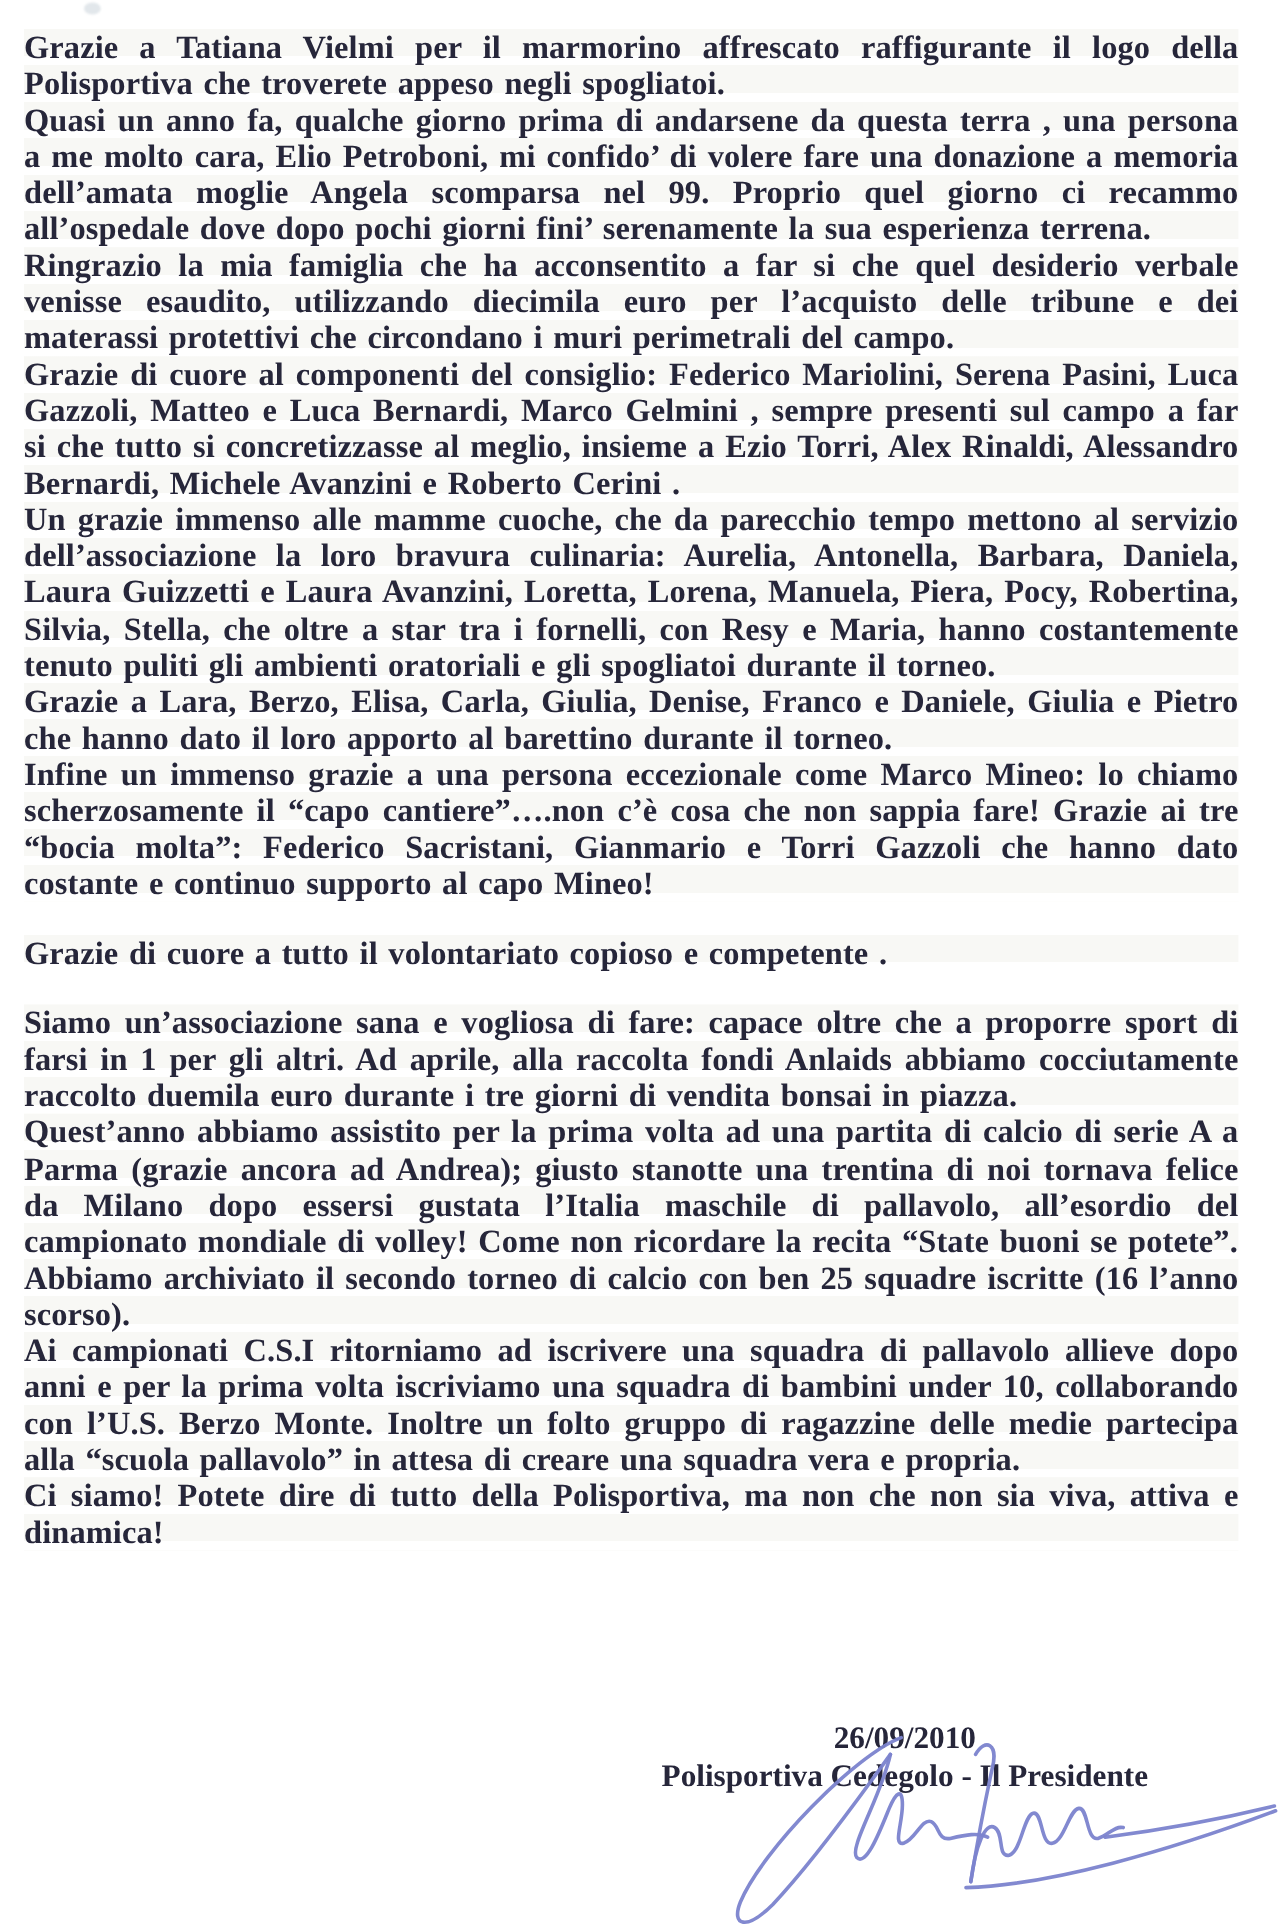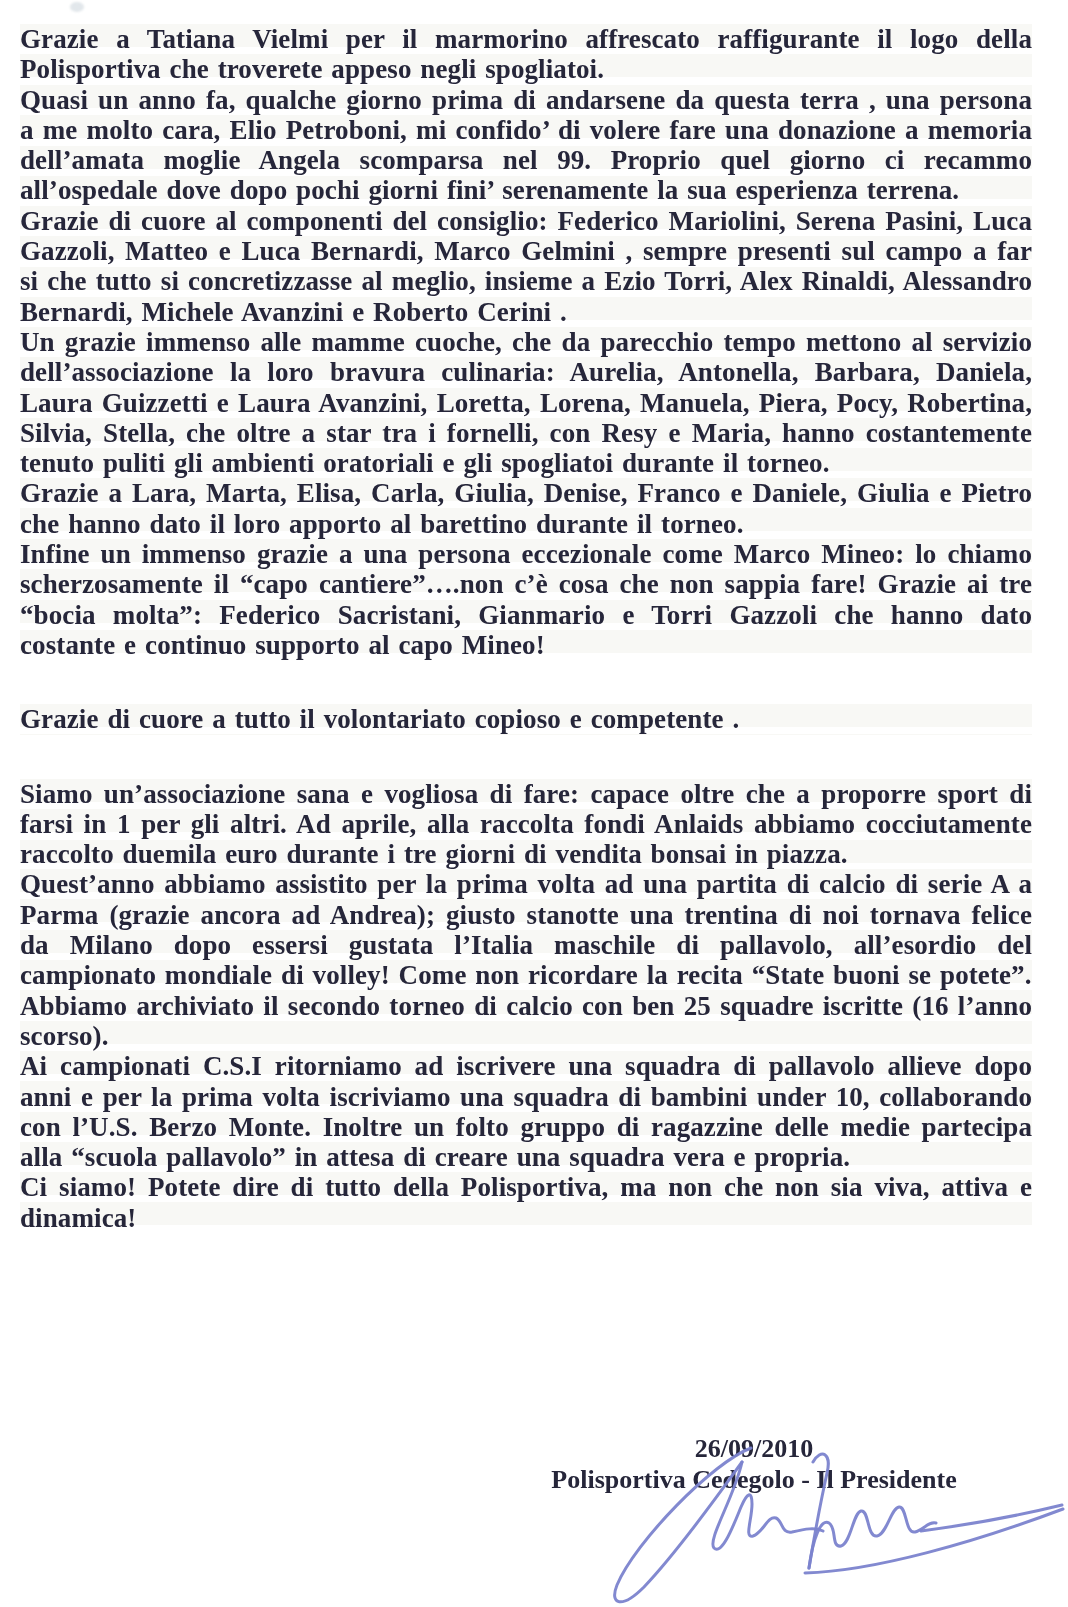--- a/index.html
+++ b/index.html
@@ -21,21 +21,21 @@
     font-size: 27px;
     line-height: 30.3px;
     text-align: justify;
     word-spacing: 2px;
     letter-spacing: 0.1px;
   }
   .letter-body p {
     margin: 0;
     background: repeating-linear-gradient(to bottom, #f8f8f5 0px, #f8f8f5 23px, #ffffff 23px, #ffffff 30.3px);
   }
-  .letter-body p.gap-before { margin-top: 44px; }
+  .letter-body p.gap-before { margin-top: 28px; }
   .closing {
     position: absolute;
     left: 494px;
     top: 1433px;
     width: 520px;
     text-align: center;
     font-size: 26px;
     line-height: 31px;
     color: #26263a;
   }
@@ -69,23 +69,24 @@
 </head>
 <body>
 
 <div class="page">
 
   <div class="scan-speck"></div>
 
   <div class="letter-body">
     <p>Grazie a Tatiana Vielmi per il marmorino affrescato raffigurante il logo della Polisportiva che troverete appeso negli spogliatoi.</p>
     <p>Quasi un anno fa, qualche giorno prima di andarsene da questa terra , una persona a me molto cara, Elio Petroboni, mi confido’ di volere fare una donazione a memoria dell’amata moglie Angela scomparsa nel 99. Proprio quel giorno ci recammo all’ospedale dove dopo pochi giorni fini’ serenamente la sua esperienza terrena.</p>
+    <p>Ringrazio la mia famiglia che ha acconsentito a far si che quel desiderio verbale venisse esaudito, utilizzando diecimila euro per l’acquisto delle tribune e dei materassi protettivi che circondano i muri perimetrali del campo.</p>
     <p>Grazie di cuore al componenti del consiglio: Federico Mariolini, Serena Pasini, Luca Gazzoli, Matteo e Luca Bernardi, Marco Gelmini , sempre presenti sul campo a far si che tutto si concretizzasse al meglio, insieme a Ezio Torri, Alex Rinaldi, Alessandro Bernardi, Michele Avanzini e Roberto Cerini .</p>
     <p>Un grazie immenso alle mamme cuoche, che da parecchio tempo mettono al servizio dell’associazione la loro bravura culinaria: Aurelia, Antonella, Barbara, Daniela, Laura Guizzetti e Laura Avanzini, Loretta, Lorena, Manuela, Piera, Pocy, Robertina, Silvia, Stella, che oltre a star tra i fornelli, con Resy e Maria, hanno costantemente tenuto puliti gli ambienti oratoriali e gli spogliatoi durante il torneo.</p>
-    <p>Grazie a Lara, Marta, Elisa, Carla, Giulia, Denise, Franco e Daniele, Giulia e Pietro che hanno dato il loro apporto al barettino durante il torneo.</p>
+    <p>Grazie a Lara, Berzo, Elisa, Carla, Giulia, Denise, Franco e Daniele, Giulia e Pietro che hanno dato il loro apporto al barettino durante il torneo.</p>
     <p>Infine un immenso grazie a una persona eccezionale come Marco Mineo: lo chiamo scherzosamente il “capo cantiere”….non c’è cosa che non sappia fare! Grazie ai tre “bocia molta”: Federico Sacristani, Gianmario e Torri Gazzoli che hanno dato costante e continuo supporto al capo Mineo!</p>
     <p class="gap-before">Grazie di cuore a tutto il volontariato copioso e competente .</p>
     <p class="gap-before">Siamo un’associazione sana e vogliosa di fare: capace oltre che a proporre sport di farsi in 1 per gli altri. Ad aprile, alla raccolta fondi Anlaids abbiamo cocciutamente raccolto duemila euro durante i tre giorni di vendita bonsai in piazza.</p>
     <p>Quest’anno abbiamo assistito per la prima volta ad una partita di calcio di serie A a Parma (grazie ancora ad Andrea); giusto stanotte una trentina di noi tornava felice da Milano dopo essersi gustata l’Italia maschile di pallavolo, all’esordio del campionato mondiale di volley! Come non ricordare la recita “State buoni se potete”.</p>
     <p>Abbiamo archiviato il secondo torneo di calcio con ben 25 squadre iscritte (16 l’anno scorso).</p>
     <p>Ai campionati C.S.I ritorniamo ad iscrivere una squadra di pallavolo allieve dopo anni e per la prima volta iscriviamo una squadra di bambini under 10, collaborando con l’U.S. Berzo Monte. Inoltre un folto gruppo di ragazzine delle medie partecipa alla “scuola pallavolo” in attesa di creare una squadra vera e propria.</p>
     <p>Ci siamo! Potete dire di tutto della Polisportiva, ma non che non sia viva, attiva e dinamica!</p>
   </div>
 
   <div class="closing">

